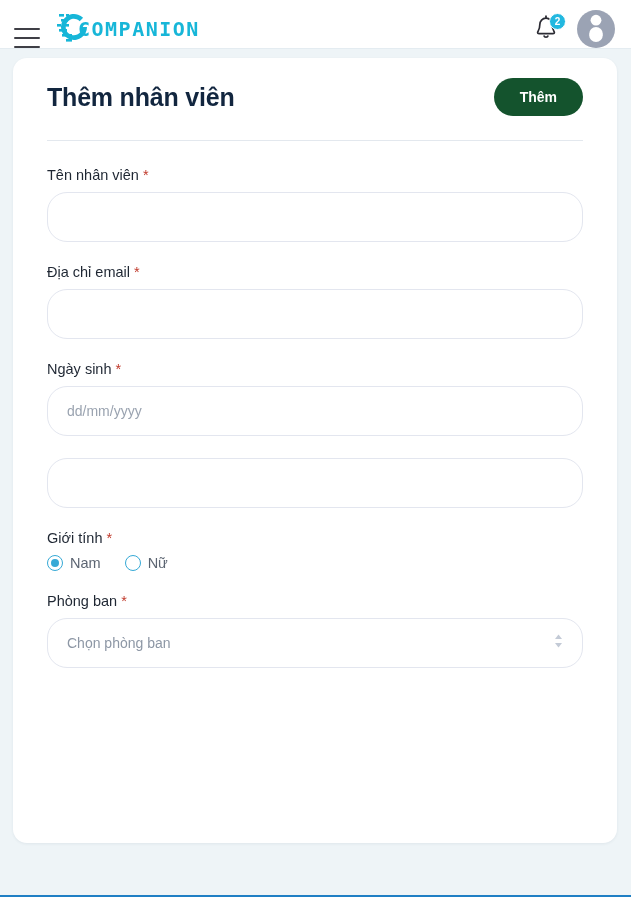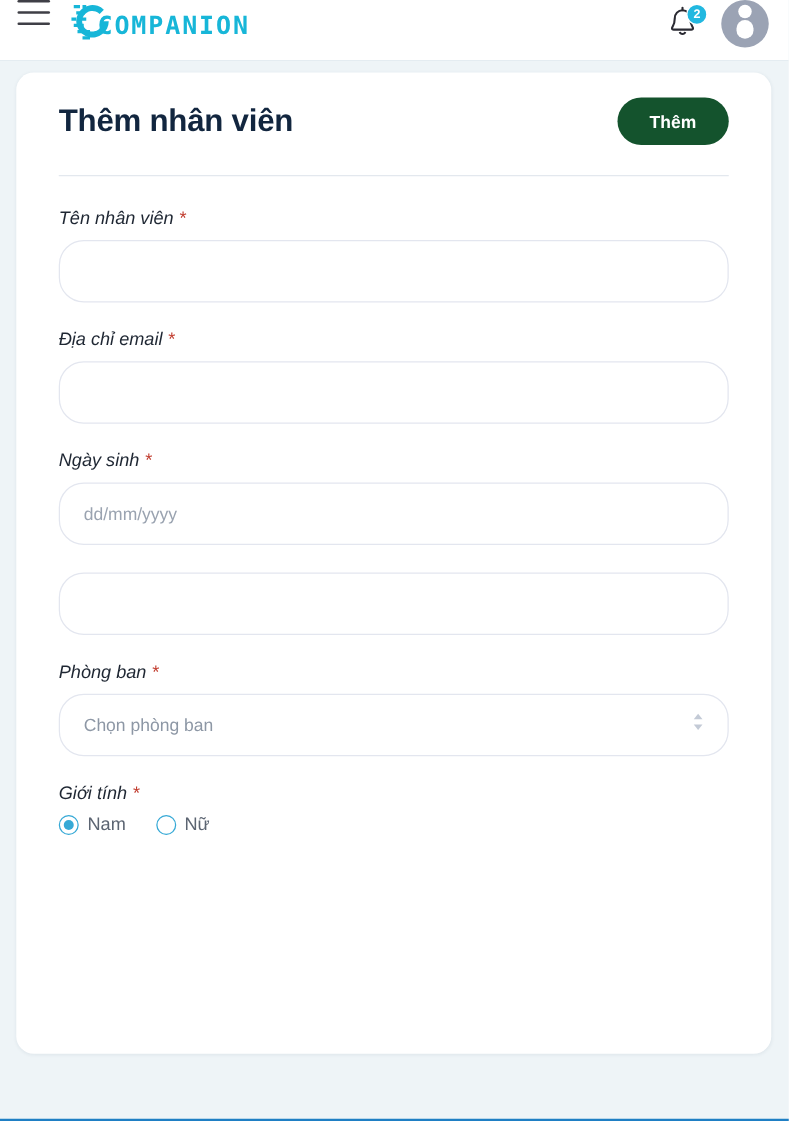--- a/index.html
+++ b/index.html
@@ -14,21 +14,21 @@
     border-bottom: 2px solid #1f7fc4;
     position: relative;
   }
 
   
   .topbar {
     height: 49px;
     background: #ffffff;
     border-bottom: 1px solid #e4ecf1;
     display: flex;
-    align-items: flex-start;
+    align-items: flex-end;
     padding: 0 16px 0 14px;
     position: relative;
   }
   .hamburger {
     width: 26px; height: 20px;
     display: flex; flex-direction: column; justify-content: space-between;
     cursor: pointer;
     flex: 0 0 auto;
   }
   .hamburger span {
@@ -102,21 +102,21 @@
   .divider {
     height: 1px; background: #e3e8ee;
     margin: 24px 0 0 0;
   }
 
   
   .field { margin-top: 22px; }
   .field:first-of-type { margin-top: 26px; }
   .label {
     font-size: 14.5px; color: #1f2733; font-weight: 400;
-    margin-bottom: 9px; display: block; font-style: italic;
+    margin-bottom: 9px; display: block;
   }
   .req { color: #c0392b; }
   .control {
     width: 100%;
     height: 50px;
     border: 1px solid #e3e6ef;
     border-radius: 20px;
     background: #fff;
     padding: 0 19px;
     font-size: 14px;
@@ -239,48 +239,48 @@
         </label>
         <input class="control" type="text" placeholder="dd/mm/yyyy" style="">
       </div>
 
       <div class="field">
         <input class="control" type="text" placeholder="" style="">
       </div>
 
       <div class="field">
         <label class="label">
+          <span>Giới tính</span>
+          <span class="req">*</span>
+        </label>
+        <div class="radio-row">
+          <div class="radio-item">
+            <span class="radio-dot checked"></span>
+            <span class="radio-label">Nam</span>
+          </div>
+          <div class="radio-item">
+            <span class="radio-dot"></span>
+            <span class="radio-label">Nữ</span>
+          </div>
+        </div>
+      </div>
+
+      <div class="field">
+        <label class="label">
           <span>Phòng ban</span>
           <span class="req">*</span>
         </label>
         <div class="select-wrap">
           <div class="control" style="display:flex;align-items:center;color:#8d97a5;">
             <span>Chọn phòng ban</span>
           </div>
           <span class="select-chevron">
             <svg width="11" height="17" viewBox="0 0 11 17">
               <path d="M5.5,2 L9,6.4 H2 Z" fill="#c3cad6"></path>
               <path d="M5.5,15 L9,10.6 H2 Z" fill="#c3cad6"></path>
             </svg>
           </span>
         </div>
       </div>
 
-      <div class="field">
-        <label class="label">
-          <span>Giới tính</span>
-          <span class="req">*</span>
-        </label>
-        <div class="radio-row">
-          <div class="radio-item">
-            <span class="radio-dot checked"></span>
-            <span class="radio-label">Nam</span>
-          </div>
-          <div class="radio-item">
-            <span class="radio-dot"></span>
-            <span class="radio-label">Nữ</span>
-          </div>
-        </div>
-      </div>
-
     </form>
   </div>
 </div>
 
 </body></html>

